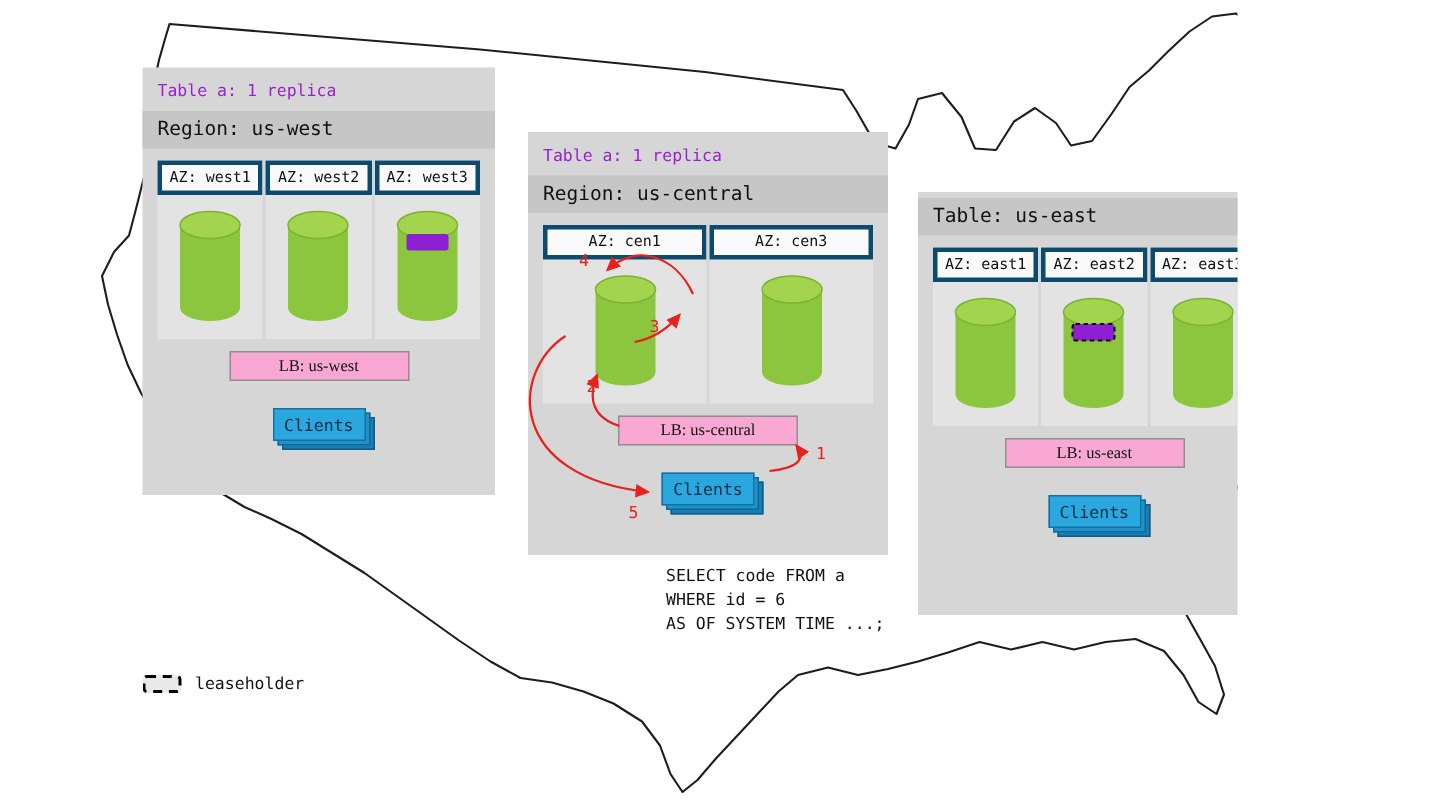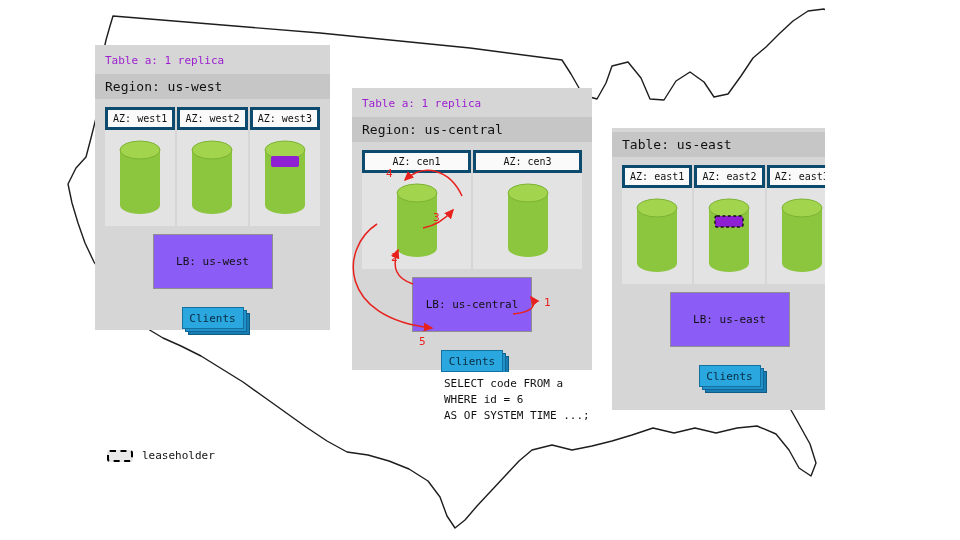--- a/index.html
+++ b/index.html
@@ -11,34 +11,34 @@
 
   .region { position:absolute; background:#d6d6d6; }
   .table-label { padding:9px 10px 3px; font-size:11px; letter-spacing:0; color:#9c1fd0; white-space:nowrap; }
   .region-header { margin-top:4px; background:#c6c6c6; padding:5px 10px; font-size:13px; font-weight:normal; color:#111; }
   .az-panel { display:flex; margin:8px 10px 0; background:#e3e3e3; }
   .az-col { flex:1; min-width:0; }
   .az-col + .az-col { border-left:2px solid #d6d6d6; }
   .az-header { background:#fafafa; border:3px solid #0c4a6e; font-size:10px; text-align:center; padding:3px 0; white-space:nowrap; color:#111; }
   .az-body { height:96px; display:flex; align-items:center; justify-content:center; }
 
-  .lb-box { width:120px; margin:8px auto 0; background:#8b5cf6; border:1px solid #8f8f8f; font-size:11px; text-align:center; padding:20px 0; color:#111; }
+  .lb-box { width:120px; margin:8px auto 0; background:#f9a8d4; border:1px solid #8f8f8f; font-size:11px; text-align:center; padding:3px 0; color:#111;font-family:Liberation Serif, serif; }
 
   .clients { position:relative; width:62px; height:22px; margin:18px auto 0; }
   .clients .layer2 { position:absolute; left:6px; top:6px; width:62px; height:22px; background:#1a7db2; border:1px solid #0d5d88; }
   .clients .layer1 { position:absolute; left:3px; top:3px; width:62px; height:22px; background:#2191cc; border:1px solid #0f679a; }
   .clients .front  { position:absolute; left:0;   top:0;   width:62px; height:22px; background:#2ba7e0; border:1px solid #14719f;
                      display:flex; align-items:center; justify-content:center; font-size:11px; color:#082c40; }
 
   .sql-block { position:absolute; left:437px; top:372px; width:164px; background:#fff; padding:4px 7px; font-size:11px; line-height:1.45; color:#111; }
 
   .arrows { position:absolute; left:0; top:0; pointer-events:none; }
   .step-num { position:absolute; color:#e8211d; font-size:11px; }
 
-  .legend { position:absolute; left:95px; top:449px; display:flex; align-items:center; gap:9px; font-size:11px; color:#111;margin-left:12px; }
+  .legend { position:absolute; left:95px; top:449px; display:flex; align-items:center; gap:9px; font-size:11px; color:#111; }
   .legend-swatch { width:26px; height:12px; border:2px dashed #000; background:#e9e9e9; border-radius:3px; }
 </style>
 </head>
 <body>
 
 <div class="stage">
 
   <svg class="map-svg" width="960" height="540" viewBox="0 0 960 540">
     <path fill="none" stroke="#1d1d1d" stroke-width="1.4" stroke-linejoin="round" d="
       M113,16 L320,33 L470,48 L562,60

